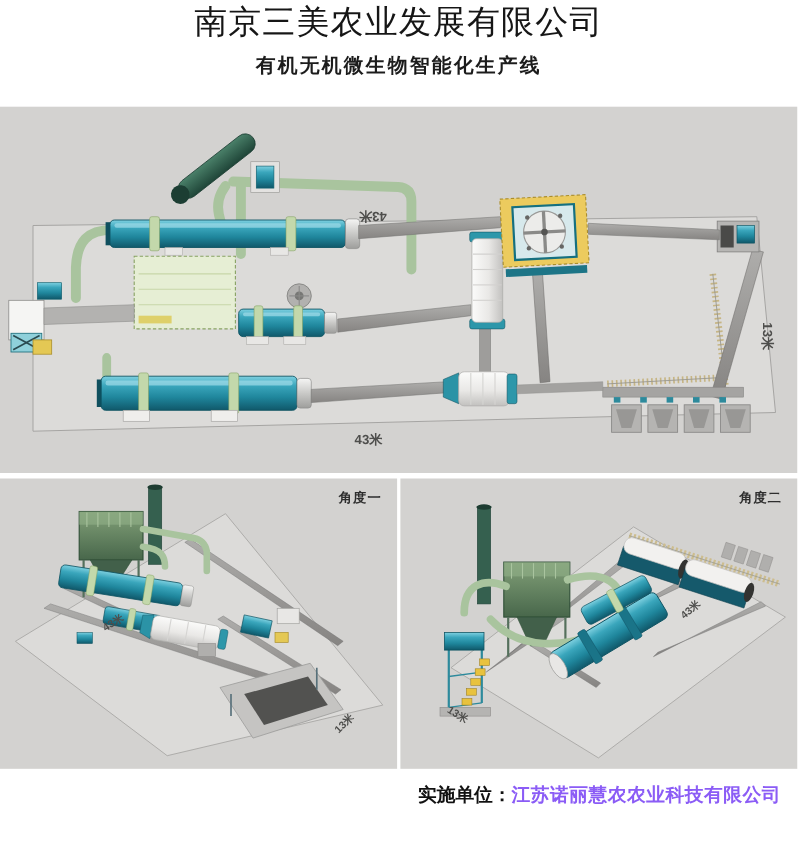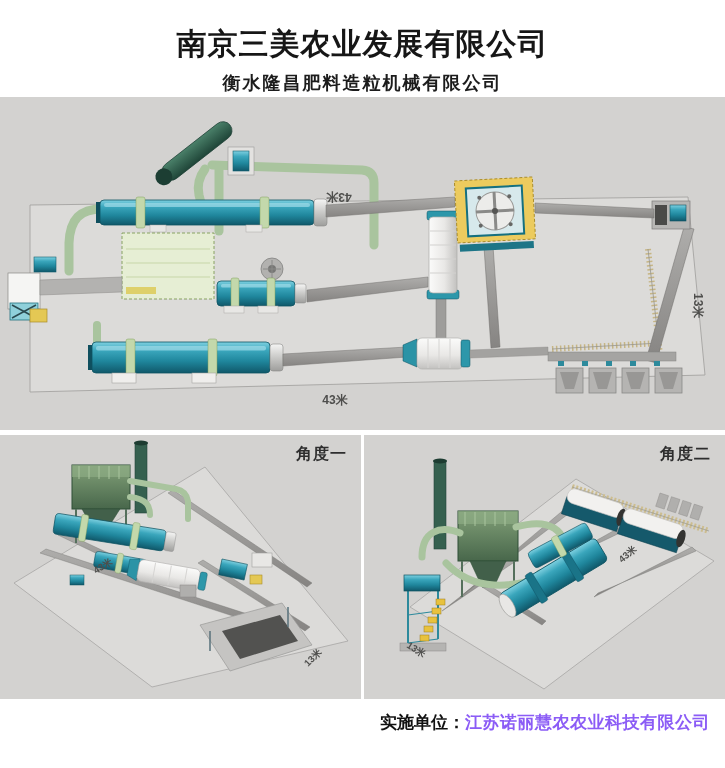--- a/index.html
+++ b/index.html
@@ -1,24 +1,24 @@
 <!DOCTYPE html>
 <html><head>
 <meta charset="utf-8">
 <style>
   html,body{margin:0;padding:0;background:#fff;}
   body{width:725px;height:768px;position:relative;font-family:"Liberation Sans",sans-serif;overflow:hidden;}
   .header{position:absolute;top:0;left:0;width:725px;height:97px;background:#fff;text-align:center;}
-  .title{margin:0;padding-top:24px;font-size:30px;font-weight:bold;color:#161616;letter-spacing:1px;}
+  .title{margin:0;font-size:30px;font-weight:normal;color:#161616;letter-spacing:1px;}
   .subtitle{margin:0;padding-top:6px;font-size:18px;font-weight:bold;color:#1c1c1c;letter-spacing:2px;}
   .panel{position:absolute;background:#d3d2d0;overflow:hidden;}
   #main-panel{top:97px;left:0;width:725px;height:333px;}
   #angle1-panel{top:435px;left:0;width:361px;height:264px;}
   #angle2-panel{top:435px;left:364px;width:361px;height:264px;}
-  .corner-label{position:absolute;top:9px;right:14px;font-size:16px;font-weight:bold;color:#2e2e2e;letter-spacing:1px;}
+  .corner-label{position:absolute;top:9px;right:14px;font-size:12px;font-weight:bold;color:#2e2e2e;letter-spacing:1px;}
   .footer{position:absolute;top:699px;left:0;width:725px;height:69px;background:#fff;
           display:flex;justify-content:flex-end;align-items:flex-start;padding-top:11px;box-sizing:border-box;}
   .footer-label{font-size:17px;font-weight:bold;color:#111;line-height:25px;}
   .footer-companies{margin-right:15px;}
   .footer-company{font-size:17px;font-weight:bold;color:#8b5cf6;line-height:25px;letter-spacing:0.5px;}
   svg{display:block;}
   svg text{font-family:"Liberation Sans",sans-serif;font-weight:bold;fill:#4e4e4c;}
   .dim-main{font-size:12px;}
   .dim-small{font-size:9.5px;}
 </style>
@@ -58,21 +58,21 @@
     </linearGradient>
     <linearGradient id="grayConv" x1="0" y1="0" x2="0" y2="1">
       <stop offset="0" stop-color="#aeadab"></stop>
         <stop offset="1" stop-color="#868482"></stop>
     </linearGradient>
   </defs>
 </svg>
 
 <div class="header">
   <h1 class="title">南京三美农业发展有限公司</h1>
-  <div class="subtitle">衡水隆昌肥料造粒机械有限公司</div>
+  <div class="subtitle">有机无机微生物智能化生产线</div>
 </div>
 
 <div class="panel" id="main-panel">
   <svg width="725" height="333" viewBox="0 0 725 333">
 
     <polygon points="30,108 688,100 705,278 30,295" fill="#dcdbd9" stroke="#a5a4a2" stroke-width="0.9"></polygon>
 
     <g>
       <line x1="648" y1="152" x2="660" y2="258" stroke="#c6b584" stroke-width="6" stroke-dasharray="1.5,2.5"></line>
       <line x1="648" y1="152" x2="660" y2="258" stroke="#97968e" stroke-width="0.8"></line>

